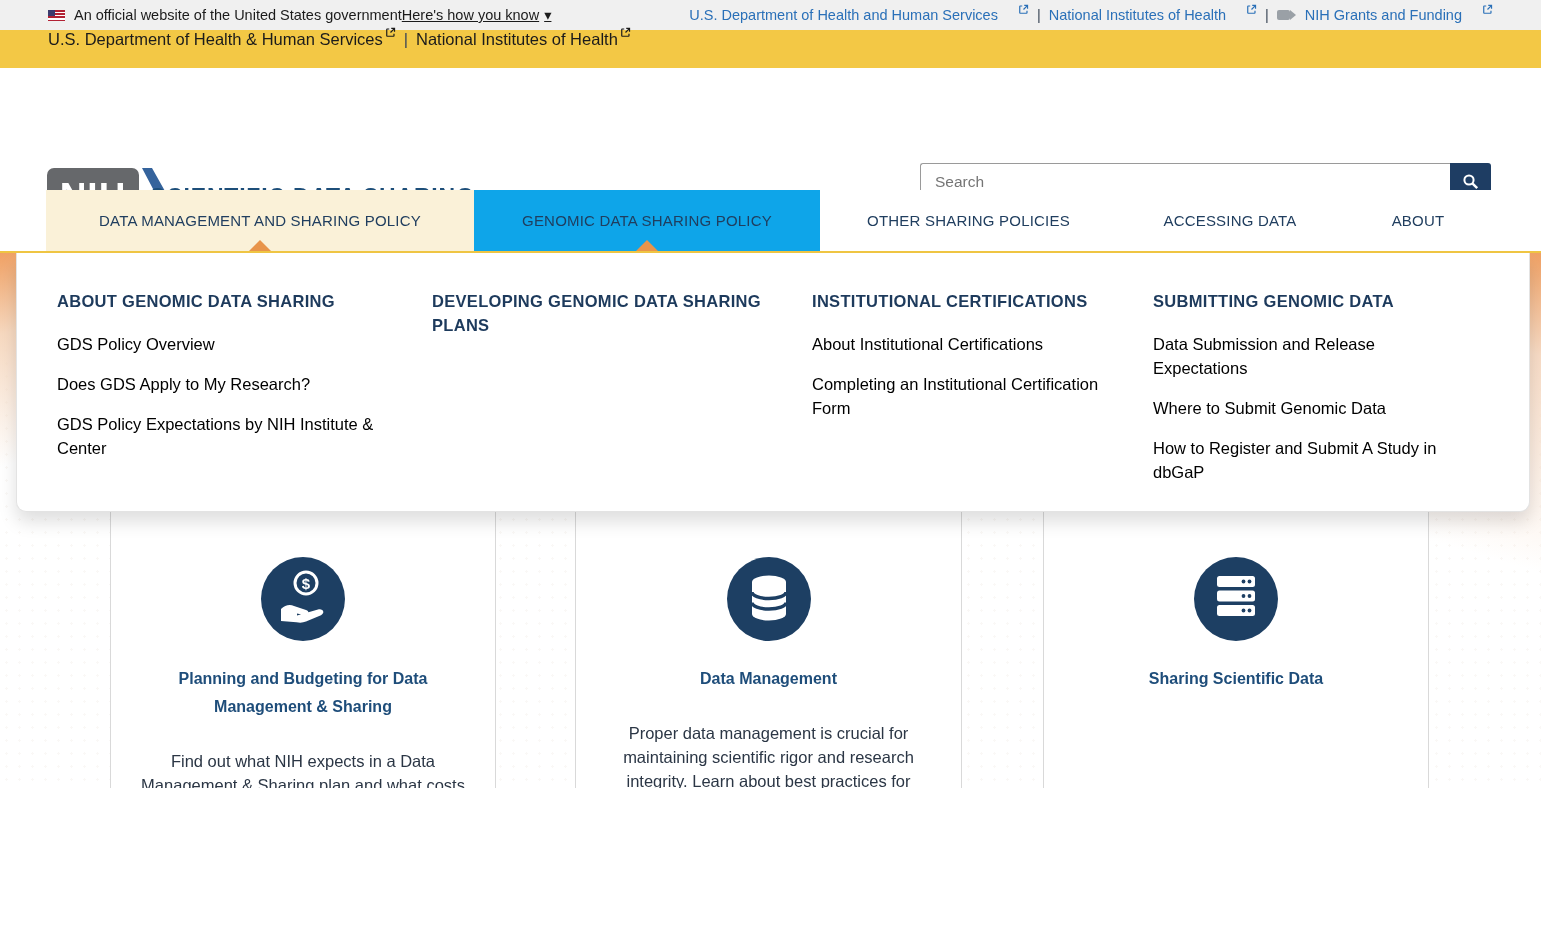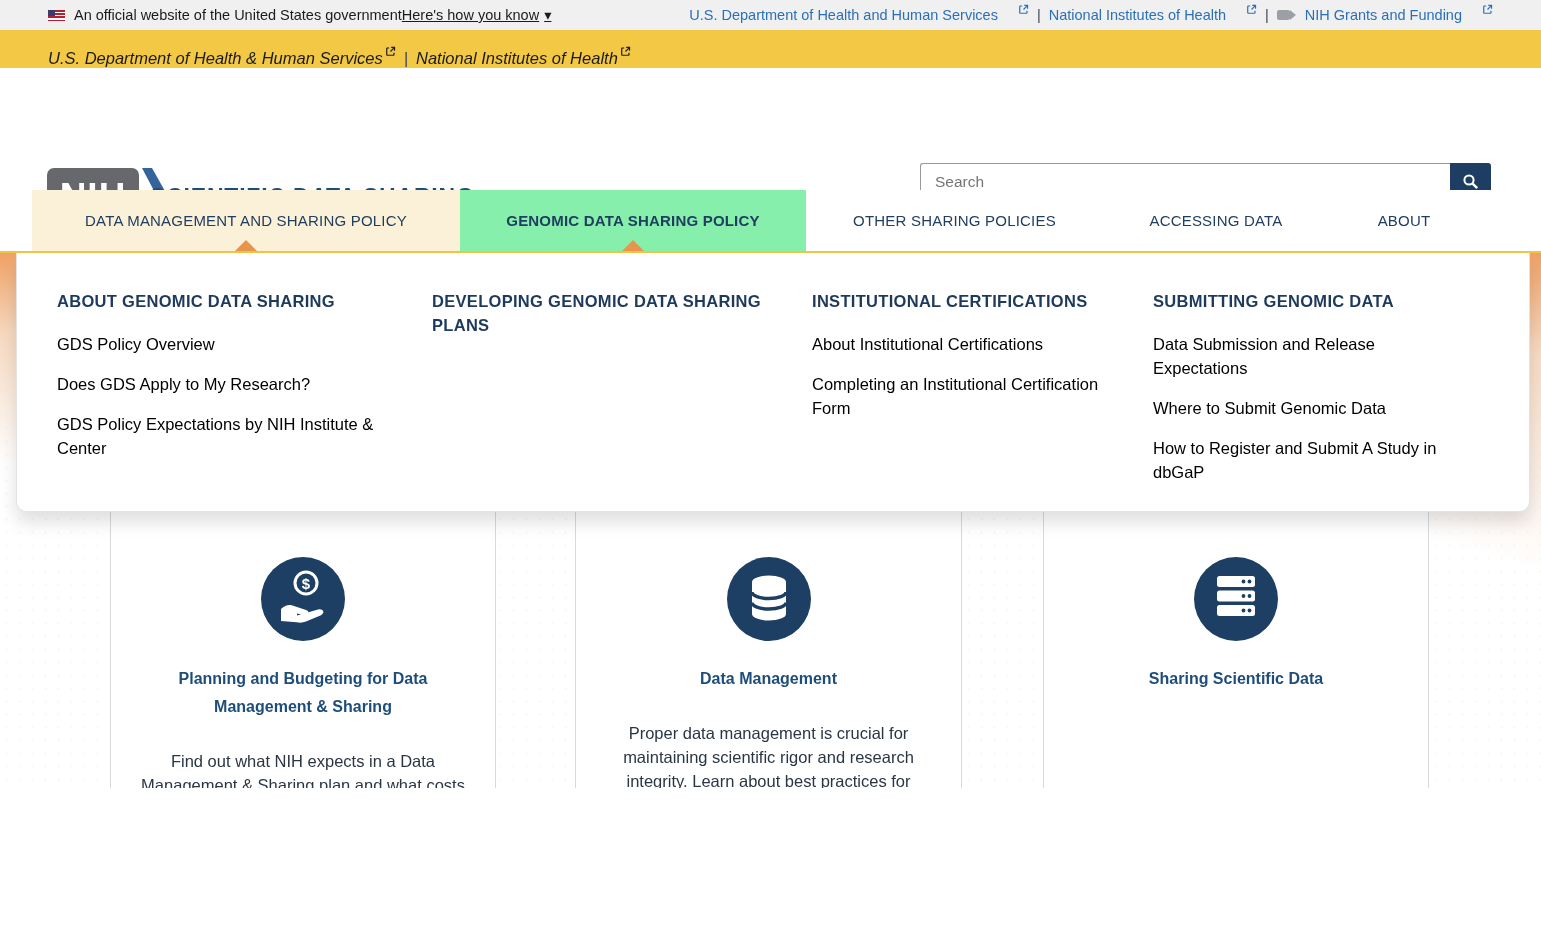--- a/index.html
+++ b/index.html
@@ -14,21 +14,21 @@
   .flag::after{content:"";position:absolute;top:0;left:0;width:7px;height:6px;background:#3c3b6e;}
   .how-link{color:#1b1b1b;text-decoration:underline;cursor:pointer;display:inline-flex;align-items:center;gap:5px;}
   .gov-right{margin-left:auto;display:flex;align-items:center;gap:8px;}
   .blue-link{color:#2a70b8;text-decoration:none;cursor:pointer;display:inline-flex;align-items:flex-start;gap:20px;}
   .sep{color:#3c4858;}
   .ext{width:11px;height:11px;position:relative;top:-3px;flex:0 0 auto;}
   .grants-icon{width:20px;height:12px;flex:0 0 auto;}
 
   
   .agency-banner{position:absolute;top:30px;left:0;width:100%;height:38px;background:#f3c845;
-    display:flex;align-items:flex-end;padding:0 48px;box-sizing:border-box;font-size:16.5px;color:#1b1b1b;gap:8px;font-style:italic;}
+    display:flex;align-items:flex-start;padding:0 48px;box-sizing:border-box;font-size:16.5px;color:#1b1b1b;gap:8px;}
   .dark-link{color:#1b1b1b;text-decoration:none;cursor:pointer;display:inline-flex;gap:2px;}
 
   
   .site-header{position:absolute;top:68px;left:0;width:100%;height:122px;background:#fff;}
   .logo-wrap{position:absolute;left:47px;top:100px;display:flex;align-items:center;}
   .logo-box{width:92px;height:57px;background:#66686b;border-radius:7px;color:#fff;font-weight:bold;
     font-size:37px;letter-spacing:1px;display:flex;align-items:center;justify-content:center;}
   .logo-chevron{margin-left:3px;}
   .site-title{position:absolute;left:150px;top:116px;font-size:23px;font-weight:bold;color:#1d4e79;letter-spacing:.8px;}
   .search-wrap{position:absolute;top:95px;right:50px;display:flex;}
@@ -37,25 +37,25 @@
   .search-input::placeholder{color:#757575;}
   .search-btn{width:41px;height:37px;background:#1e3d63;border:none;border-radius:0 3px 3px 0;cursor:pointer;
     display:flex;align-items:center;justify-content:center;}
   .utility{position:absolute;top:137px;right:49px;display:flex;align-items:center;gap:13px;font-size:16px;}
   .util-link{color:#1e3d63;text-decoration:none;cursor:pointer;display:inline-flex;align-items:center;gap:7px;}
   .util-link.red{color:#e04433;}
   .util-sep{color:#31506e;}
 
   
   .nav{position:absolute;top:190px;left:0;width:100%;height:63px;background:#fff;box-sizing:border-box;
-    border-bottom:2px solid #efc543;display:flex;padding-left:32px;z-index:6;}
+    border-bottom:2px solid #efc543;display:flex;padding-left:46px;z-index:6;}
   .nav-tab{height:61px;display:flex;align-items:center;justify-content:center;font-size:15px;color:#203e5f;
     letter-spacing:.2px;cursor:pointer;position:relative;box-sizing:border-box;text-align:center;}
   .nav-tab.active{background:#faf1d8;}
-  .nav-tab.open{background:#86efac;font-weight:bold;}
+  .nav-tab.open{background:#0ea5e9;}
   .nav-tab.active::after,.nav-tab.open::after{content:"";position:absolute;bottom:0;left:50%;margin-left:-11px;
     width:0;height:0;border-left:11px solid transparent;border-right:11px solid transparent;border-bottom:11px solid #e8944a;}
 
   
   .hero{position:absolute;top:253px;left:0;width:100%;height:699px;background:#fff;z-index:0;}
   .hero::before{content:"";position:absolute;inset:0;
     background-image:radial-gradient(#cbb6a6 1px,transparent 1.4px);background-size:13px 13px;opacity:.10;}
   .hero-art-left{position:absolute;top:0;left:0;width:150px;height:330px;
     background:linear-gradient(165deg,#f0a164 0%,#f7d9c0 22%,rgba(255,255,255,0) 58%);}
   .hero-art-right{position:absolute;top:0;right:0;width:160px;height:470px;

